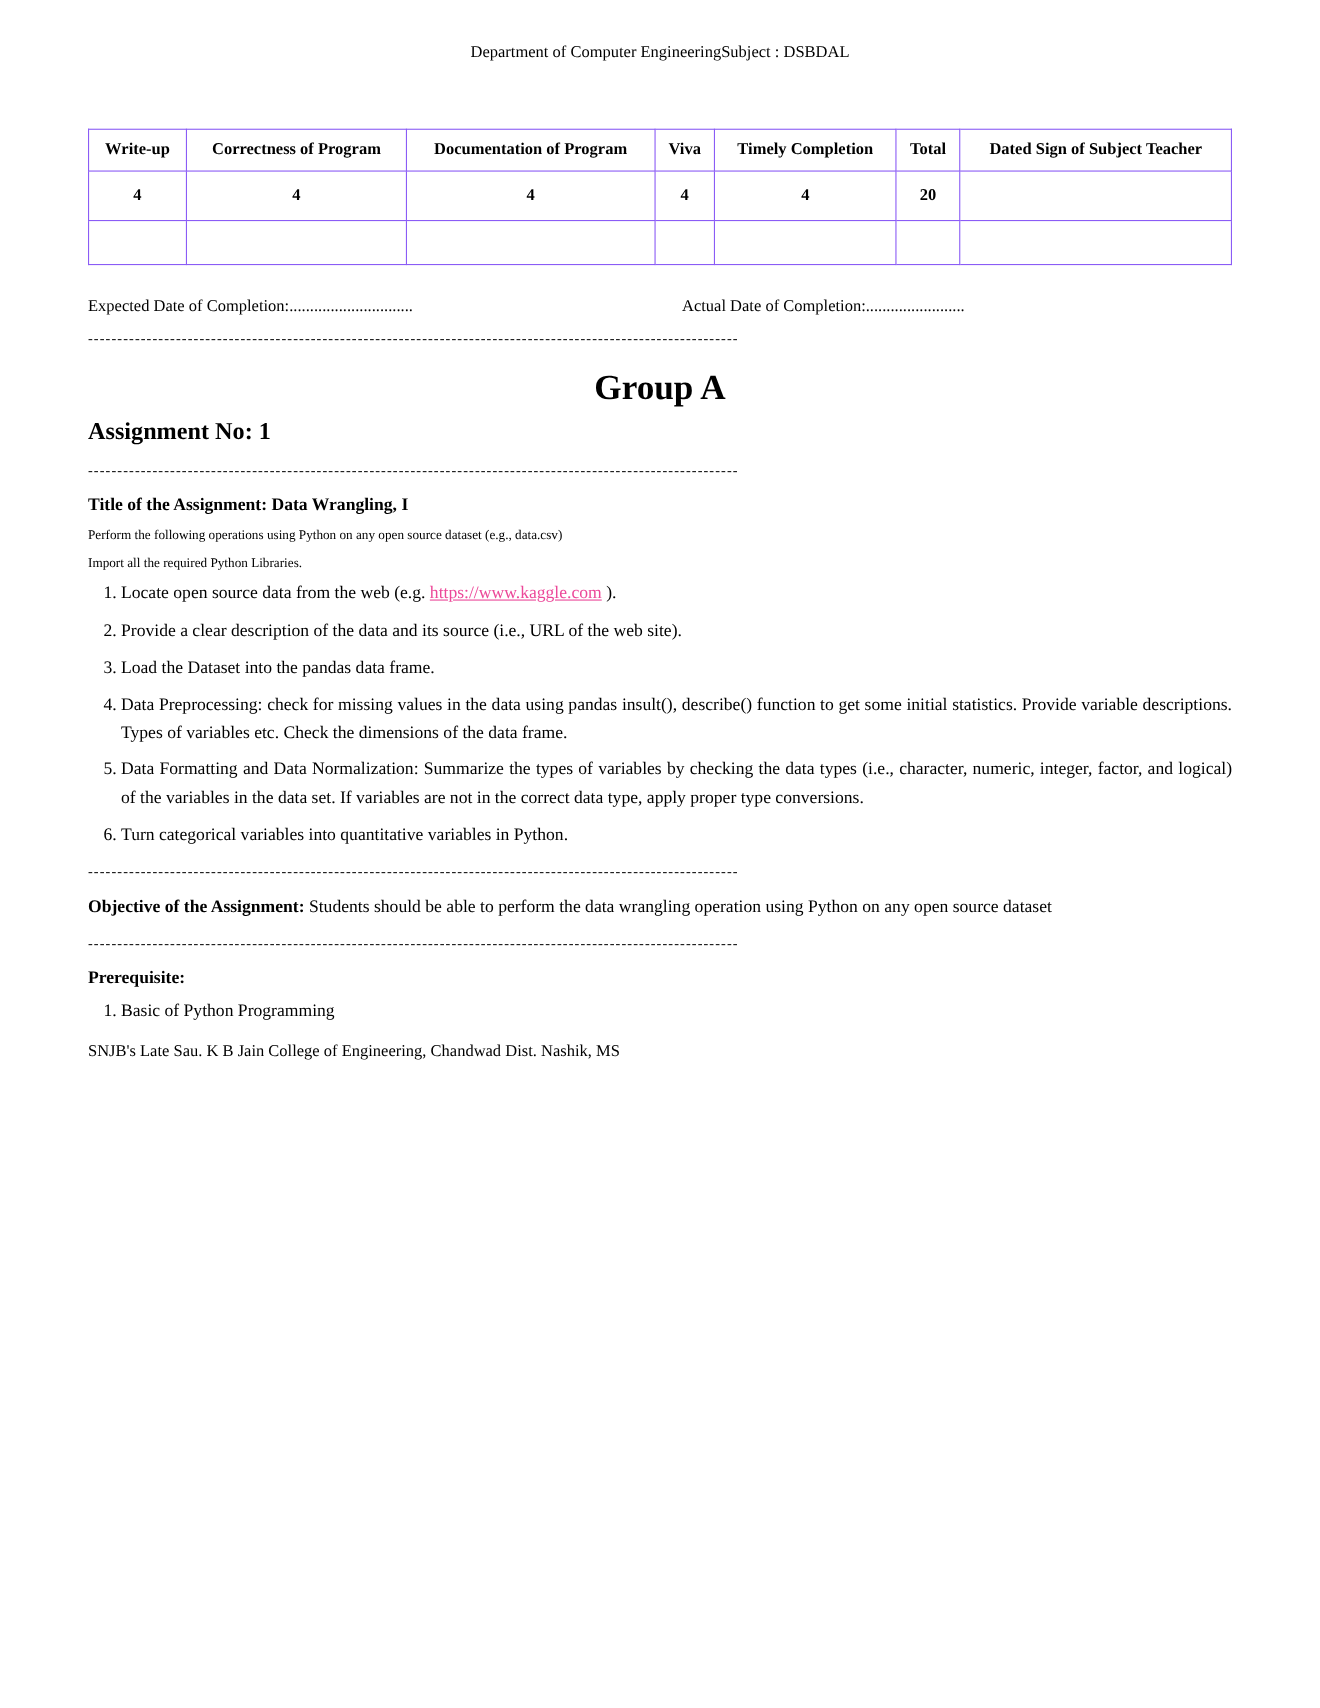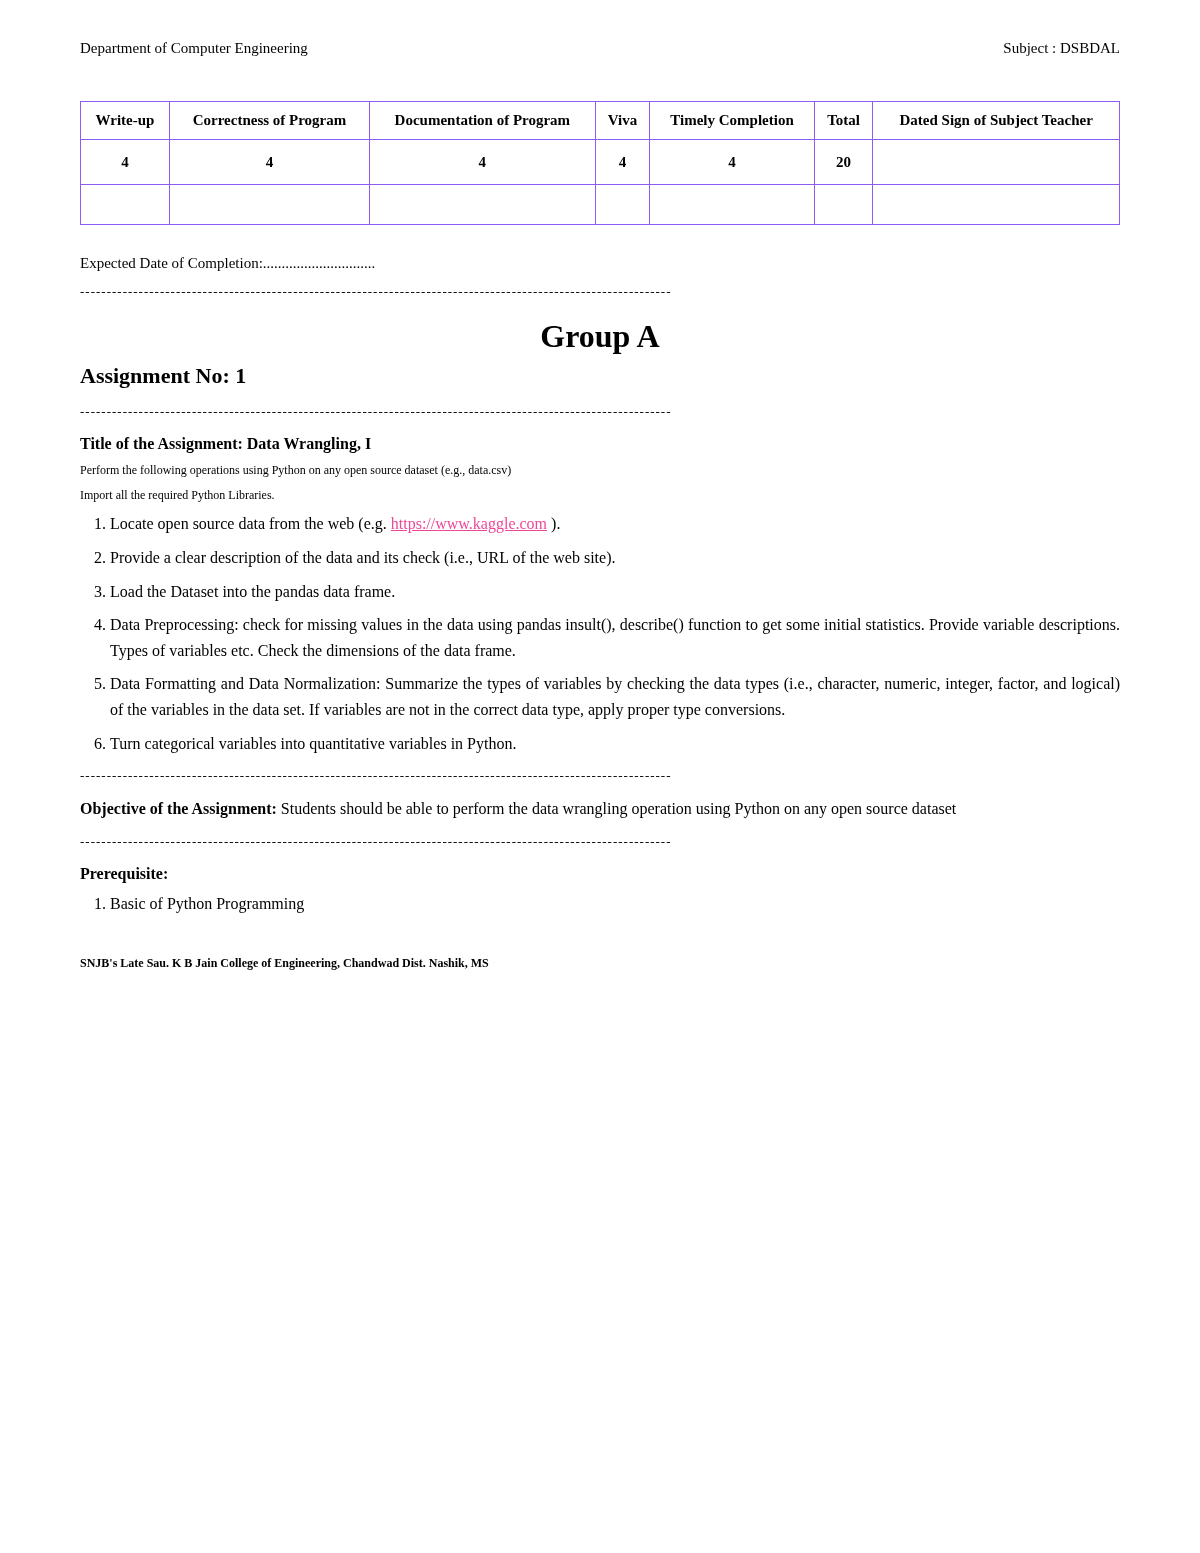--- a/index.html
+++ b/index.html
@@ -13,22 +13,22 @@
       background: #ffffff;
       color: #000000;
       width: 1200px;
       min-height: 1553px;
       padding: 40px 80px;
       font-size: 16px;
     }
 
     .header {
       display: flex;
-      justify-content: space-between;
-      margin-bottom: 44px;
+      justify-content: center;
+      margin-bottom: 60px;
       font-size: 15px;
     }
 
     .grading-table {
       width: 100%;
       border-collapse: collapse;
       margin-bottom: 30px;
     }
 
     .grading-table th,
@@ -113,23 +113,22 @@
     }
 
     .objective-section {
       margin: 10px 0;
       font-size: 16px;
       line-height: 1.6;
       text-align: justify;
     }
 
     .footer {
-      margin-top: 40px;
-      font-size: 12px;
-      font-weight: bold;
+      margin-top: 16px;
+      font-size: 15px;
     }
 
     .dates-left {
       flex: 1;
     }
 
     .dates-right {
       flex: 1;
       text-align: left;
       padding-left: 40px;
@@ -172,20 +171,21 @@
       <td></td>
       <td></td>
       <td></td>
       <td></td>
     </tr>
   </tbody>
 </table>
 
 <div class="dates-section">
   <span class="dates-left">Expected Date of Completion:..............................</span>
+  <span class="dates-right">Actual Date of Completion:........................</span>
 </div>
 
 <div class="dash-line">---------------------------------------------------------------------------------------------------------------</div>
 
 <div class="group-title">Group A</div>
 
 <div class="assignment-title">Assignment No: 1</div>
 
 <div class="dash-line">---------------------------------------------------------------------------------------------------------------</div>
 
@@ -197,21 +197,21 @@
 <p class="body-text">Perform the following operations using Python on any open source dataset (e.g., data.csv)</p>
 <p class="body-text">Import all the required Python Libraries.</p>
 
 <ol class="numbered-list">
   <li>
     <span>Locate open source data from the web (e.g. </span>
     <a href="#">https://www.kaggle.com</a>
     <span>).</span>
   </li>
   <li>
-    <span>Provide a clear description of the data and its check (i.e., URL of the web site).</span>
+    <span>Provide a clear description of the data and its source (i.e., URL of the web site).</span>
   </li>
   <li>
     <span>Load the Dataset into the pandas data frame.</span>
   </li>
   <li>
     <span>Data Preprocessing: check for missing values in the data using pandas insult(), describe() function to get some initial statistics. Provide variable descriptions. Types of variables etc. Check the dimensions of the data frame.</span>
   </li>
   <li>
     <span>Data Formatting and Data Normalization: Summarize the types of variables by checking the data types (i.e., character, numeric, integer, factor, and logical) of the variables in the data set. If variables are not in the correct data type, apply proper type conversions.</span>
   </li>

